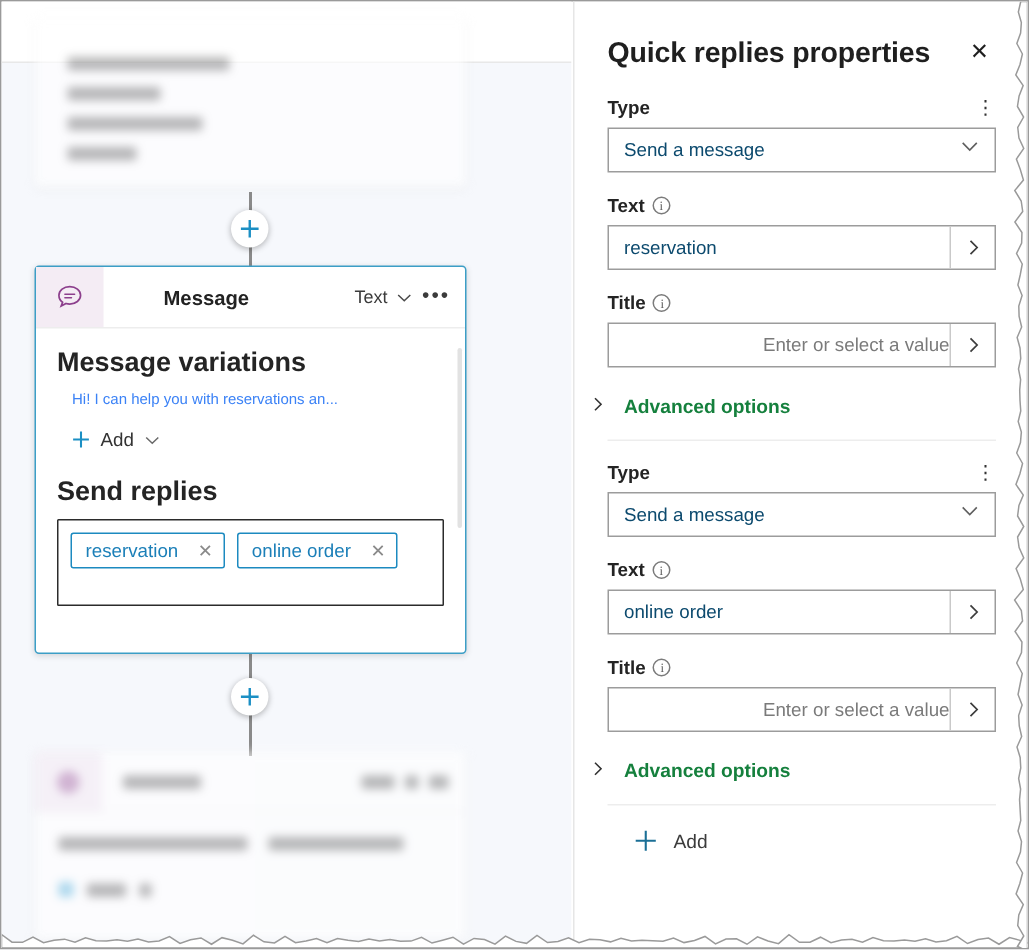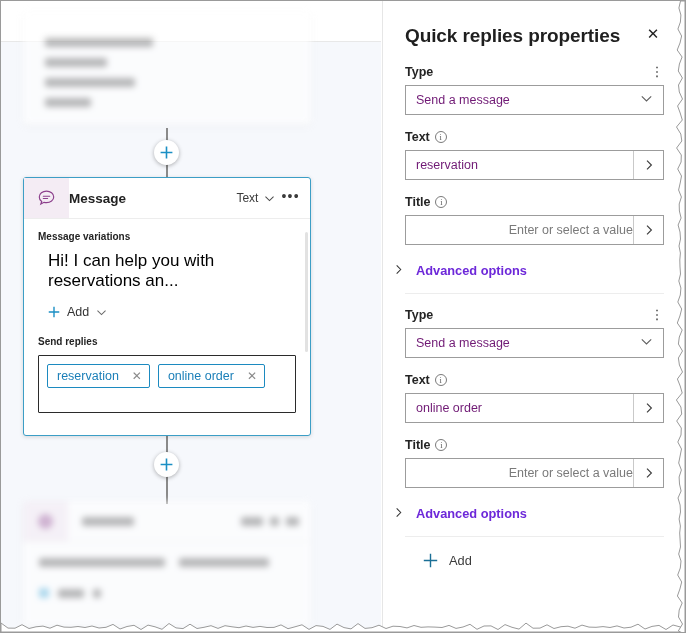--- a/index.html
+++ b/index.html
@@ -78,31 +78,31 @@
   #node-header {
     height:41px; display:flex; align-items:stretch;
     border-bottom:1px solid #ededed;
   }
   #node-icon-box {
     width:45px; background:#f4ecf4;
     display:flex; align-items:center; justify-content:center;
   }
   #node-title {
     flex:1; display:flex; align-items:center;
-    font-size:13.5px; font-weight:600; color:#222;
+    font-size:13.5px; font-weight:600; color:#222;margin-left:40px;
   }
   #node-header-right {
     display:flex; align-items:center; gap:6px; padding-right:10px;
   }
   #node-type-label { font-size:12px; color:#3b3b3b; }
   .ellipsis-h { letter-spacing:1.3px; color:#3b3b3b; font-size:14px; line-height:8px; padding-bottom:4px;}
   #node-body { padding:12px 14px 0 14px; }
-  .field-label { font-size:10px; font-weight:600; color:#242424; }
+  .field-label { font-size:18px; font-weight:600; color:#242424; }
   #variation-text {
-    font-size:17px; color:#000000; margin:9px 0 0 10px;
+    font-size:10px; color:#3b82f6; margin:9px 0 0 10px;
   }
   #add-variation-row {
     display:flex; align-items:center; gap:7px;
     margin:14px 0 0 10px;
   }
   #add-variation-label { font-size:12.5px; color:#333; }
   #qr-label { margin-top:17px; }
   #qr-box {
     margin-top:8px; border:1px solid #2b2b2b; border-radius:1px;
     height:58px; padding:8px 8px;
@@ -149,35 +149,35 @@
     font-size:8.5px; line-height:10px; text-align:center; color:#5c5c5c;
     font-family:"Liberation Serif", serif; font-weight:400;
   }
   .kebab { color:#333; font-size:13px; line-height:4px; letter-spacing:0; width:14px; text-align:center; }
   .kebab span { display:block; }
   .field {
     height:30px; border:1px solid #9c9c9c; background:#ffffff;
     display:flex; align-items:center;
   }
   .field .val {
-    flex:1; padding-left:10px; font-size:12.5px; color:#701a75;
+    flex:1; padding-left:10px; font-size:12.5px; color:#0c4a6e;
     white-space:nowrap; overflow:hidden;
   }
   .field .val.placeholder { color:#7a7a7a;text-align:right; }
   .caret-down { padding-right:10px; color:#5f5f5f; }
   .chev-right-box {
     width:30px; height:28px; border-left:1px solid #c9c9c9;
     display:flex; align-items:center; justify-content:center; color:#3d3d3d;
   }
   .adv-row {
     display:flex; align-items:center; gap:13px;
     padding:14px 0 0 0;
   }
   .adv-chev { color:#333; font-size:11px; width:10px; }
-  .adv-label { font-size:12.8px; font-weight:600; color:#6d28d9; }
+  .adv-label { font-size:12.8px; font-weight:600; color:#15803d; }
   .divider { height:1px; background:#ededed; margin-top:15px; }
   #panel-add-row {
     display:flex; align-items:center; gap:11px;
     padding:16px 0 0 18px;
   }
   #panel-add-label { font-size:12.8px; color:#3b3b3b; }
 
   
   .torn { position:absolute; pointer-events:none; z-index:30; }
   #torn-bottom { left:0; bottom:0; width:686px; height:12px; }

